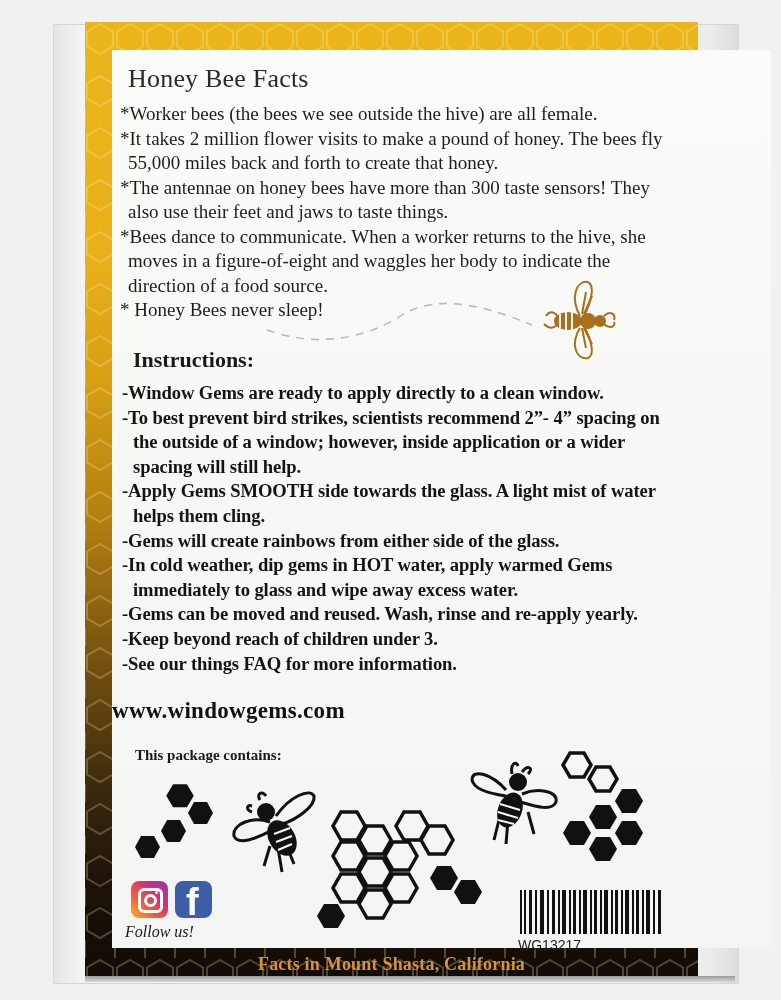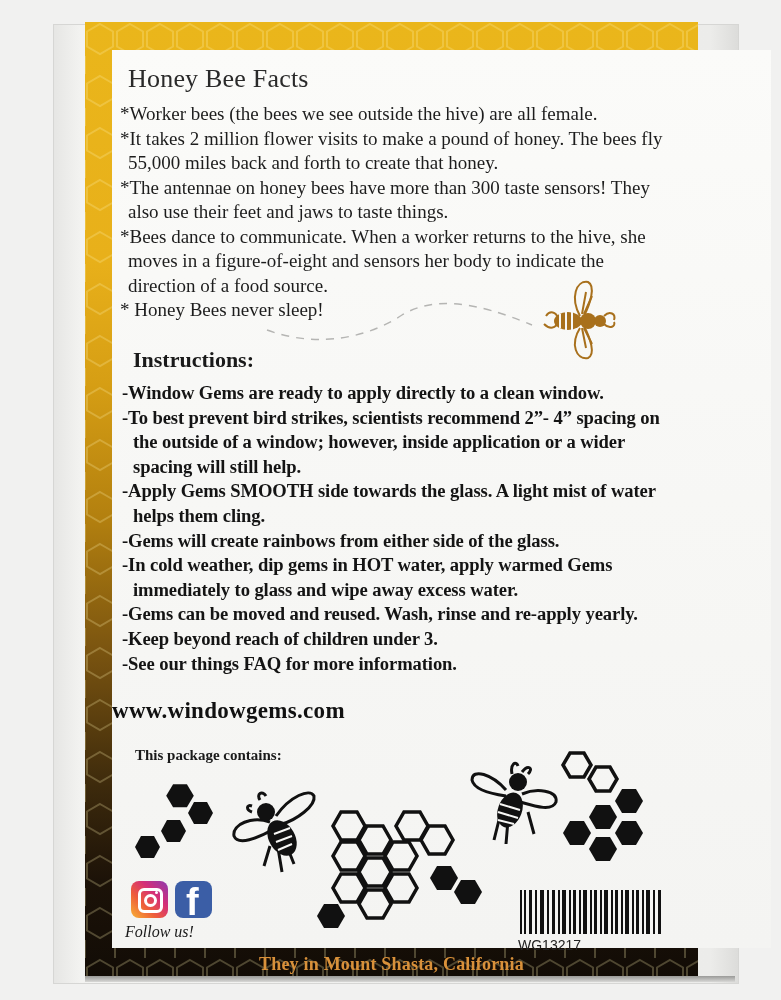--- a/index.html
+++ b/index.html
@@ -86,21 +86,21 @@
   </svg>
 </div>
 
 <div class="card">
   <div class="title">Honey Bee Facts</div>
 
   <div class="facts">
     <p>*Worker bees (the bees we see outside the hive) are all female.</p>
     <p>*It takes 2 million flower visits to make a pound of honey. The bees fly 55,000 miles back and forth to create that honey.</p>
     <p>*The antennae on honey bees have more than 300 taste sensors! They also use their feet and jaws to taste things.</p>
-    <p>*Bees dance to communicate. When a worker returns to the hive, she moves in a figure-of-eight and sensors her body to indicate the direction of a food source.</p>
+    <p>*Bees dance to communicate. When a worker returns to the hive, she moves in a figure-of-eight and waggles her body to indicate the direction of a food source.</p>
     <p>* Honey Bees never sleep!</p>
   </div>
 
   <svg class="decor" style="left:150px;top:245px" width="280" height="50">
     <path d="M5 35 C 60 55, 110 40, 140 20 C 170 2, 210 5, 270 30" fill="none" stroke="#b5b5b3" stroke-width="1.4" stroke-dasharray="8 7"></path>
   </svg>
 
   <svg class="decor" style="left:428px;top:228px" width="80" height="84" viewBox="0 0 80 84">
     <g fill="none" stroke="#a8701c" stroke-width="2">
       <path d="M40 38 C 30 20, 36 2, 48 4 C 56 8, 50 26, 44 38"></path>
@@ -239,14 +239,14 @@
           <rect x="124" y="0" width="2" height="44"></rect>
         <rect x="128" y="0" width="4" height="44"></rect>
           <rect x="135" y="0" width="2" height="44"></rect>
           <rect x="140" y="0" width="3" height="44"></rect>
       </g>
     </svg>
     <div class="barcode-code">WG13217</div>
   </div>
 </div>
 
-<div class="made">They in Mount Shasta, California</div>
+<div class="made">Facts in Mount Shasta, California</div>
 <div class="shadow-bottom"></div>
 
 </body></html>

